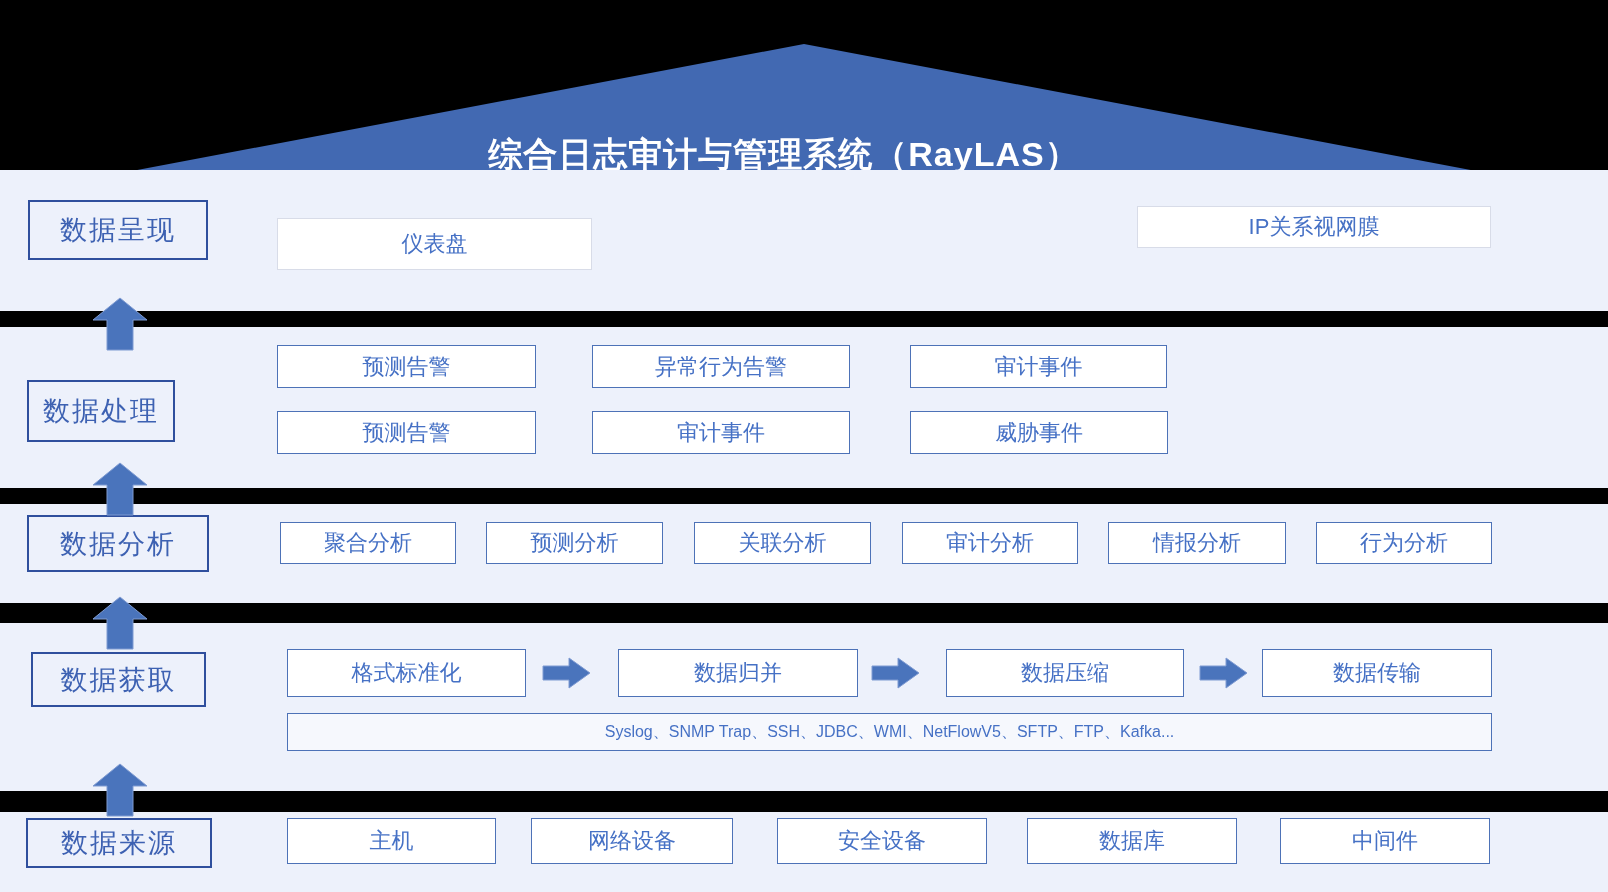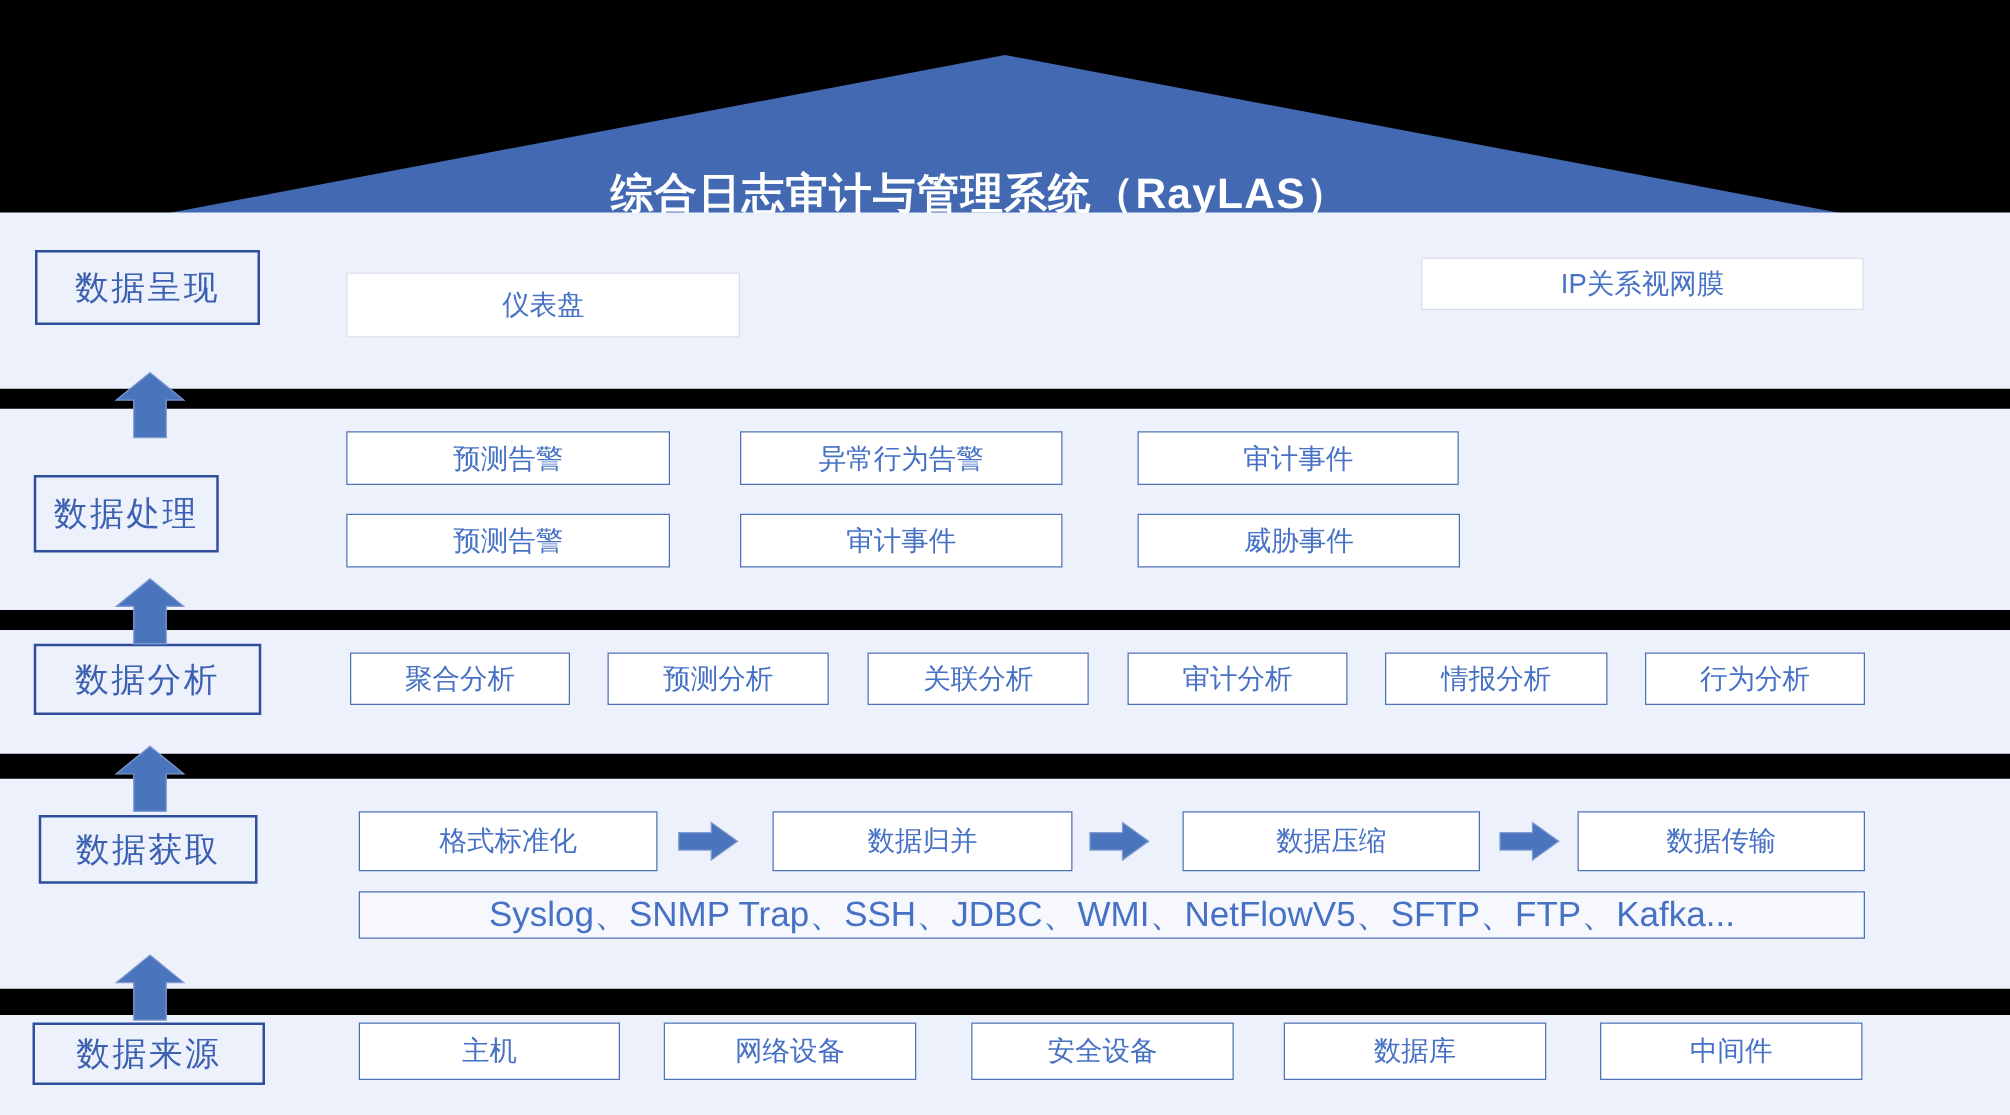--- a/index.html
+++ b/index.html
@@ -21,21 +21,21 @@
   .bluebox{position:absolute;display:flex;align-items:center;justify-content:center;
         background:#fff;border:1.5px solid var(--box_border,#4d72b7);
         color:var(--box_text,#4671c5);font-size:22px;box-sizing:border-box;}
 
   .graybox{position:absolute;display:flex;align-items:center;justify-content:center;
         background:#fff;border:1px solid var(--light_border,#d8dce8);
         color:var(--box_text,#4671c5);font-size:22px;box-sizing:border-box;}
 
   .protocolbox{position:absolute;display:flex;align-items:center;justify-content:center;
         background:var(--protocol_bg,#f6f8fd);border:1.5px solid var(--box_border,#4d72b7);
-        color:var(--box_text,#4671c5);font-size:28px;box-sizing:border-box;}
+        color:var(--box_text,#4671c5);font-size:16px;box-sizing:border-box;}
 
   svg.arrow{position:absolute;overflow:visible;}
   svg.arrow polygon{fill:var(--arrow_fill,#4a74bc);stroke:var(--arrow_edge,#7f9bd2);stroke-width:1;}
 </style>
 </head>
 <body>
 
 <div class="stage">
 
   <div class="roof">

